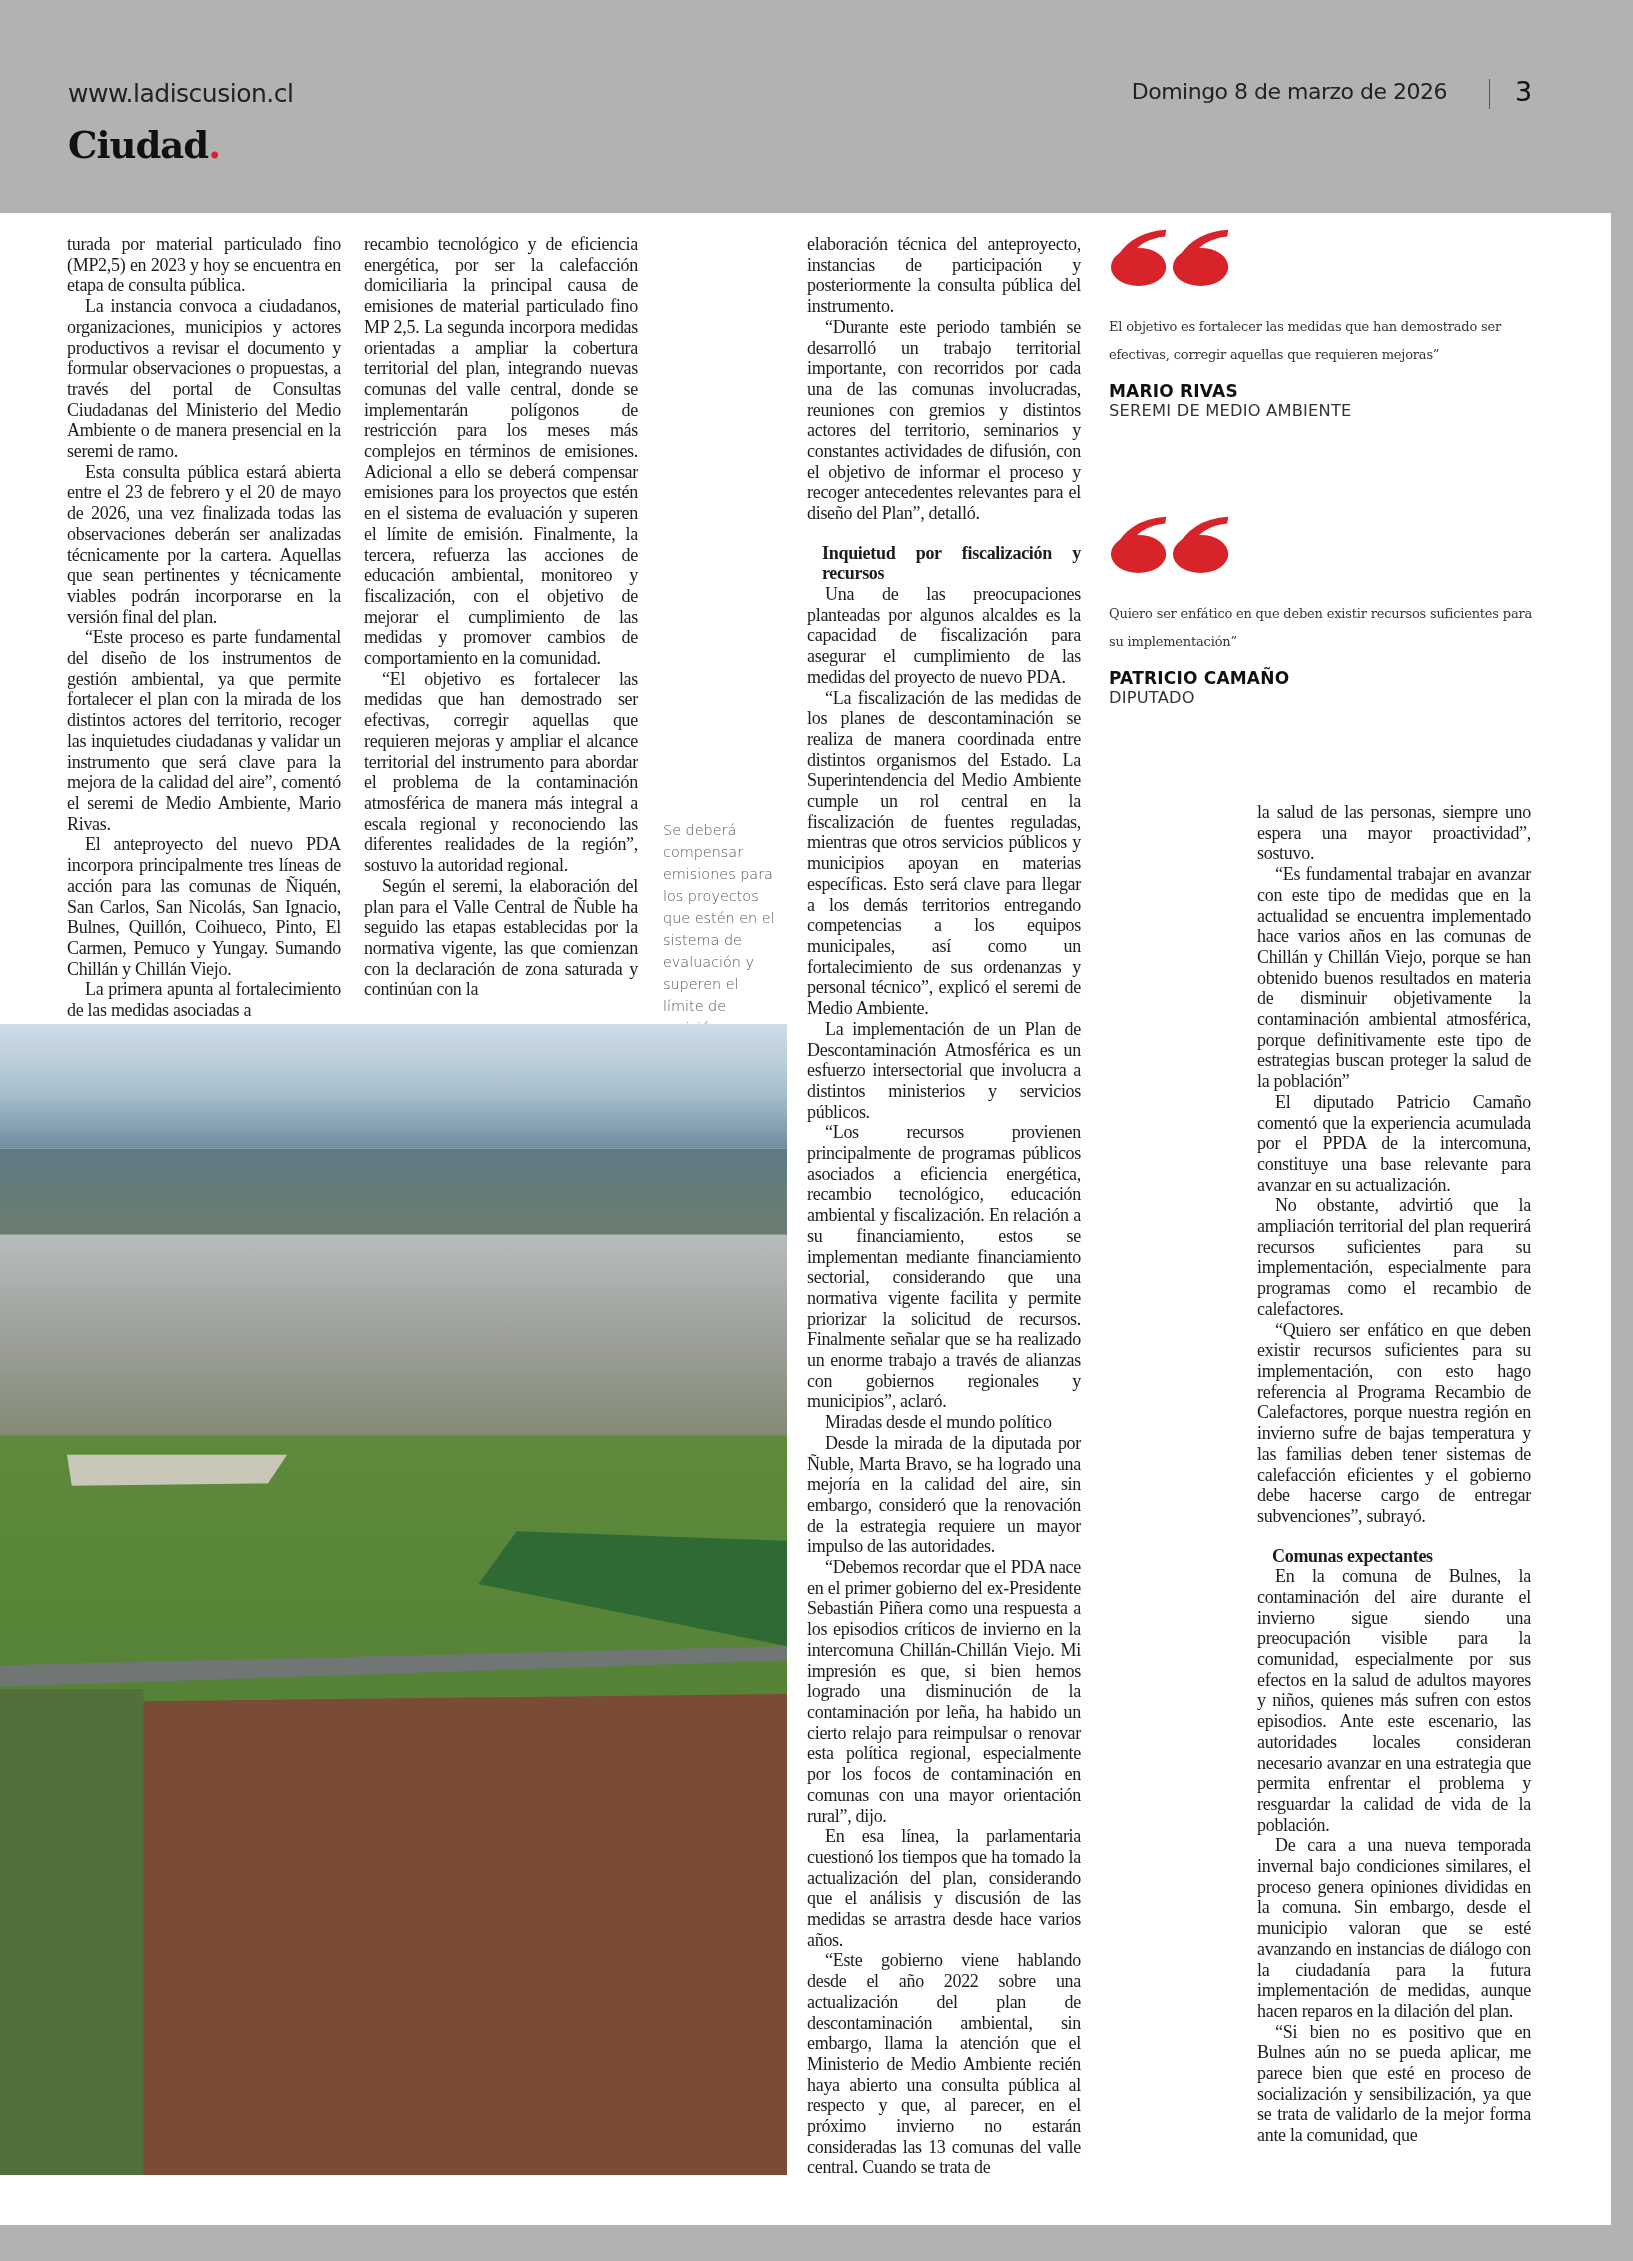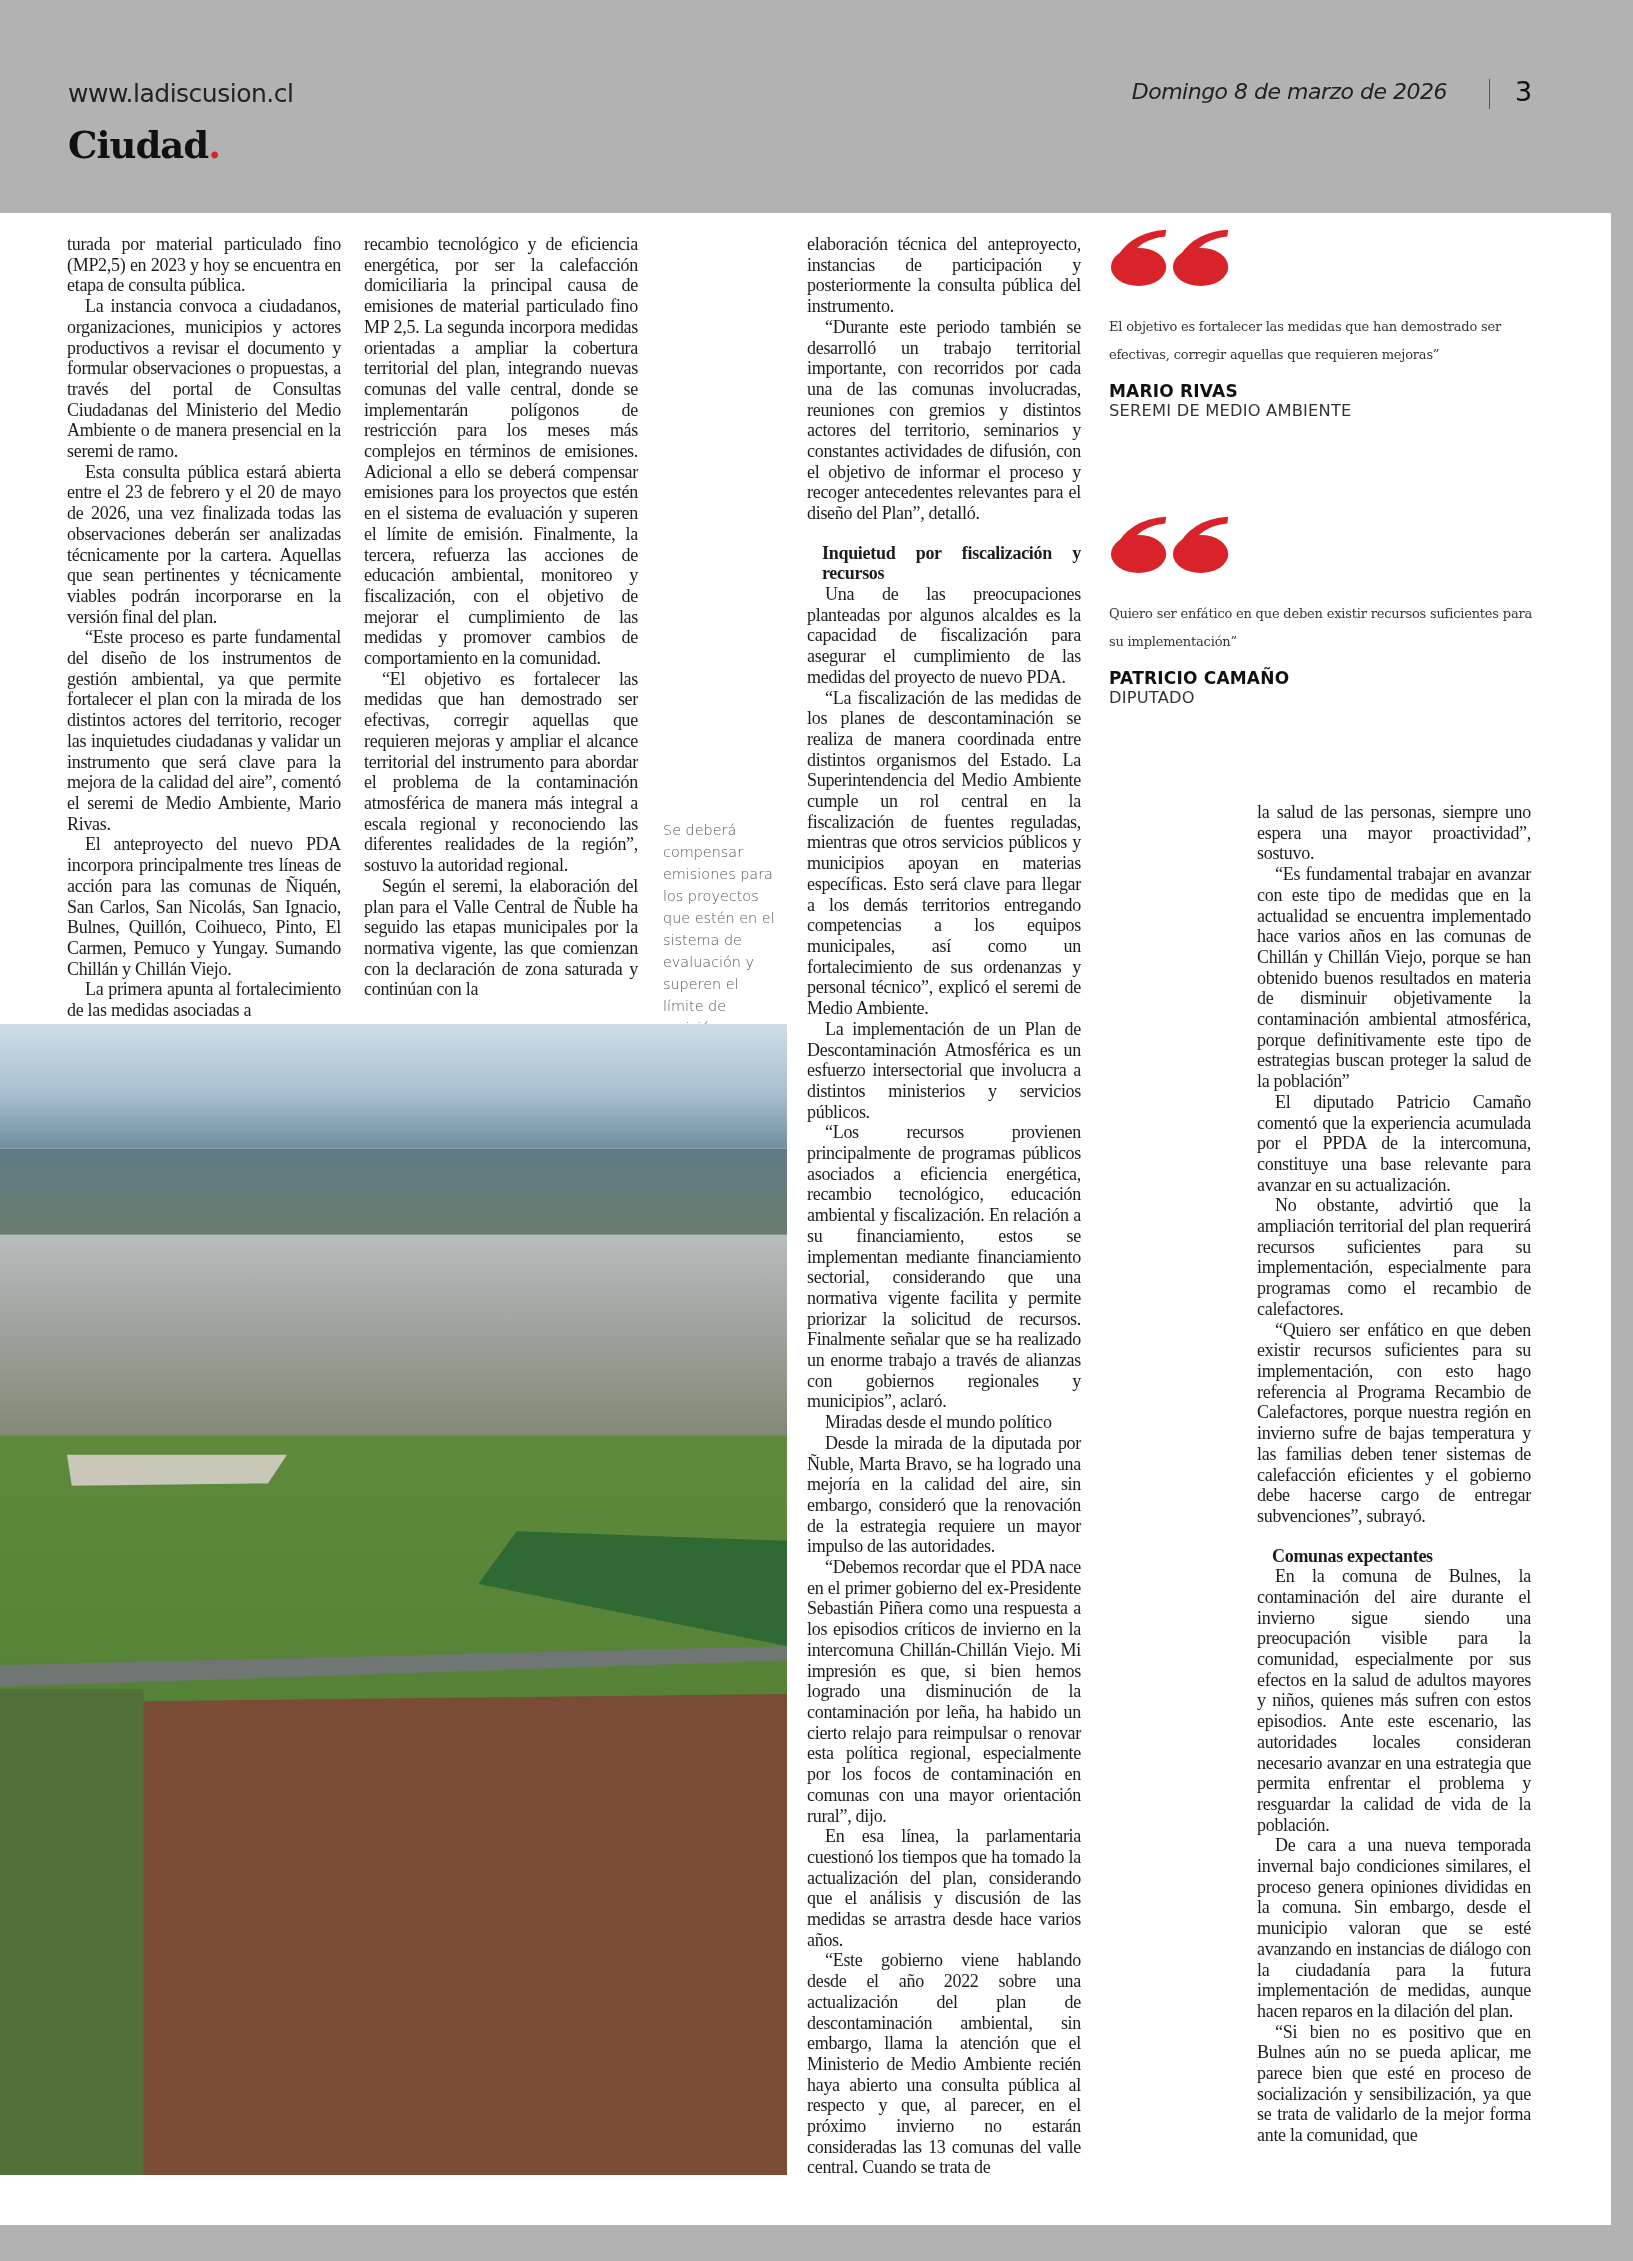--- a/index.html
+++ b/index.html
@@ -1,20 +1,20 @@
 <!DOCTYPE html>
 <html style="font-size:7.7px"><head>
 <meta charset="utf-8">
 <style>
   html,body{margin:0;padding:0;}
   body{width:1634px;height:2261px;background:#b2b2b2;position:relative;overflow:hidden;font-family:"Liberation Serif",serif;color:#1a1a1a;}
   .site{position:absolute;left:68px;top:79px;font-family:"DejaVu Sans",sans-serif;font-size:25px;color:#222;letter-spacing:-0.5px;}
   .section{position:absolute;left:68px;top:123px;font-family:"DejaVu Serif",serif;font-weight:bold;font-size:37px;color:#111;letter-spacing:-1px;}
   .section .dot{color:#d8232a;}
-  .date{position:absolute;right:187px;top:79px;font-family:"DejaVu Sans",sans-serif;font-size:22px;color:#222;letter-spacing:-0.5px;font-style:italic;}
+  .date{position:absolute;right:187px;top:79px;font-family:"DejaVu Sans",sans-serif;font-size:22px;color:#222;letter-spacing:-0.5px;}
   .sep{position:absolute;left:1489px;top:79px;width:1.4px;height:30px;background:#555;}
   .pagenum{position:absolute;left:1515px;top:76px;font-family:"DejaVu Sans",sans-serif;font-size:27px;color:#111;}
   .sheet{position:absolute;left:0;top:213px;width:1611px;height:2012px;background:#fff;}
   .col{position:absolute;font-family:"Liberation Serif",serif;font-size:18px;line-height:20.7px;text-align:justify;color:#1c1c1c;letter-spacing:-0.3px;}
   .col p{margin:0;text-indent:18px;}
   .col p.noindent{text-indent:0;}
   .col h3{margin:19px 0 0 15px;font-size:18px;line-height:20.6px;font-weight:bold;}
   .c1{left:67px;top:234px;width:274px;}
   .c2{left:364px;top:234px;width:274px;}
   .c3{left:807px;top:234px;width:274px;}
@@ -46,21 +46,21 @@
   <p>La instancia convoca a ciudadanos, organizaciones, municipios y actores productivos a revisar el documento y formular observaciones o propuestas, a través del portal de Consultas Ciudadanas del Ministerio del Medio Ambiente o de manera presencial en la seremi de ramo.</p>
   <p>Esta consulta pública estará abierta entre el 23 de febrero y el 20 de mayo de 2026, una vez finalizada todas las observaciones deberán ser analizadas técnicamente por la cartera. Aquellas que sean pertinentes y técnicamente viables podrán incorporarse en la versión final del plan.</p>
   <p>“Este proceso es parte fundamental del diseño de los instrumentos de gestión ambiental, ya que permite fortalecer el plan con la mirada de los distintos actores del territorio, recoger las inquietudes ciudadanas y validar un instrumento que será clave para la mejora de la calidad del aire”, comentó el seremi de Medio Ambiente, Mario Rivas.</p>
   <p>El anteproyecto del nuevo PDA incorpora principalmente tres líneas de acción para las comunas de Ñiquén, San Carlos, San Nicolás, San Ignacio, Bulnes, Quillón, Coihueco, Pinto, El Carmen, Pemuco y Yungay. Sumando Chillán y Chillán Viejo.</p>
   <p>La primera apunta al fortalecimiento de las medidas asociadas a</p>
 </div>
 
 <div class="col c2">
   <p class="noindent">recambio tecnológico y de eficiencia energética, por ser la calefacción domiciliaria la principal causa de emisiones de material particulado fino MP 2,5. La segunda incorpora medidas orientadas a ampliar la cobertura territorial del plan, integrando nuevas comunas del valle central, donde se implementarán polígonos de restricción para los meses más complejos en términos de emisiones. Adicional a ello se deberá compensar emisiones para los proyectos que estén en el sistema de evaluación y superen el límite de emisión. Finalmente, la tercera, refuerza las acciones de educación ambiental, monitoreo y fiscalización, con el objetivo de mejorar el cumplimiento de las medidas y promover cambios de comportamiento en la comunidad.</p>
   <p>“El objetivo es fortalecer las medidas que han demostrado ser efectivas, corregir aquellas que requieren mejoras y ampliar el alcance territorial del instrumento para abordar el problema de la contaminación atmosférica de manera más integral a escala regional y reconociendo las diferentes realidades de la región”, sostuvo la autoridad regional.</p>
-  <p>Según el seremi, la elaboración del plan para el Valle Central de Ñuble ha seguido las etapas municipales por la normativa vigente, las que comienzan con la declaración de zona saturada y continúan con la</p>
+  <p>Según el seremi, la elaboración del plan para el Valle Central de Ñuble ha seguido las etapas establecidas por la normativa vigente, las que comienzan con la declaración de zona saturada y continúan con la</p>
 </div>
 
 <div class="caption">Se deberá compensar emisiones para los proyectos que estén en el sistema de evaluación y superen el límite de emisión.</div>
 
 <div class="photo">
   <svg viewBox="0 0 1645 2405" preserveAspectRatio="none">
     <defs>
       <linearGradient id="sky" x1="0" y1="0" x2="0" y2="1">
         <stop offset="0" stop-color="#cfdde6"></stop>
         <stop offset="0.55" stop-color="#a9c0cf"></stop>

